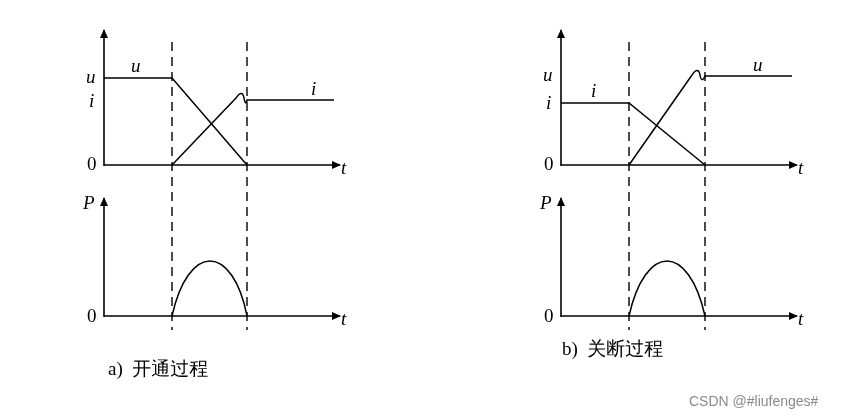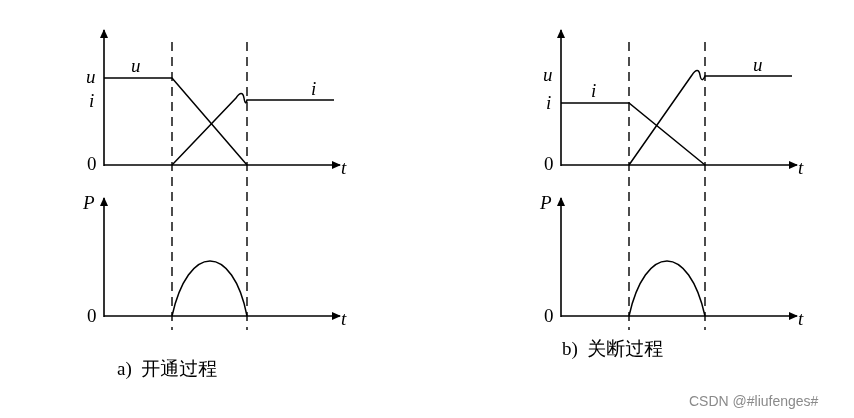--- a/index.html
+++ b/index.html
@@ -72,21 +72,21 @@
     <line class="ax" x1="561" y1="317" x2="561" y2="198" marker-end="url(#arr)"></line>
     <line class="ax" x1="561" y1="316" x2="797" y2="316" marker-end="url(#arr)"></line>
     <path class="ln" d="M629,316 C637,280 652,261 667,261 C682,261 697,280 705,316"></path>
 
     <text class="lbl" x="540" y="209">P</text>
     <text class="zero" x="544" y="322">0</text>
     <text class="lbl" x="798" y="325">t</text>
   </g>
 </svg>
 
-<div class="cap" style="left:108px;top:356px;margin-left:9px;">
+<div class="cap" style="left:108px;top:356px;">
   <span>a)</span>&nbsp;
   <span>开通过程</span>
 </div>
 <div class="cap" style="left:562px;top:336px;">
   <span>b)</span>&nbsp;
   <span>关断过程</span>
 </div>
 
 <div class="wm" style="left:689px;top:393px;">CSDN @#liufenges#</div>
 

